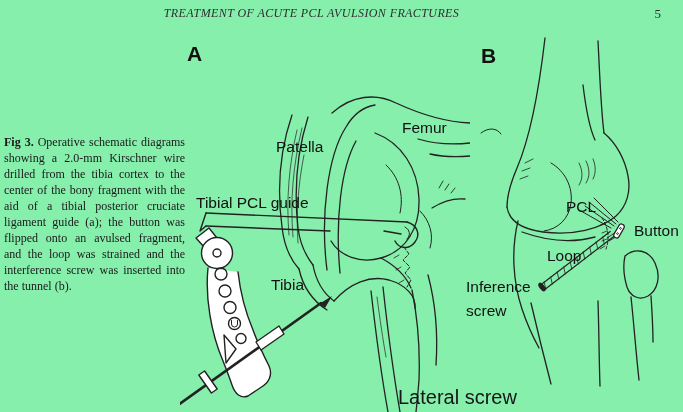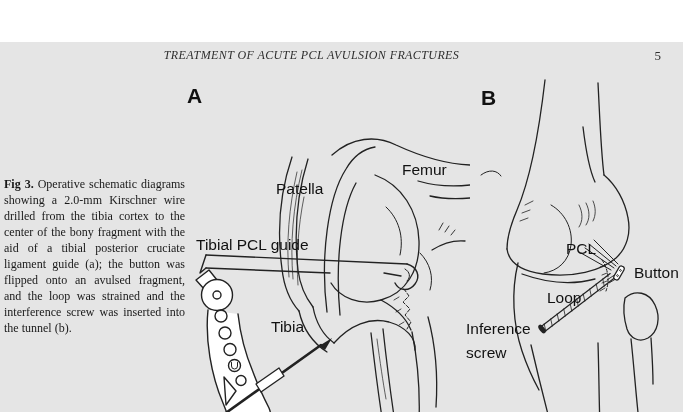--- a/index.html
+++ b/index.html
@@ -1,18 +1,18 @@
 <!DOCTYPE html>
 <html><head>
 <meta charset="utf-8">
 <style>
   html,body{margin:0;padding:0;}
   body{width:683px;height:412px;background:#ffffff;position:relative;overflow:hidden;
        font-family:"Liberation Serif", serif;color:#1e1e1e;}
-  .page{position:absolute;inset:0;background:#e5e5e5;margin-top:42px;}
+  .page{position:absolute;inset:0;background:#86efac;}
 
   
   .runhead{position:absolute;top:6px;left:0;width:683px;height:18px;}
   .runhead-title{position:absolute;left:0;right:60px;text-align:center;
       font-style:italic;font-size:12px;letter-spacing:0.4px;color:#2e2e2e;}
   .runhead-page{position:absolute;right:22px;top:0;font-size:13px;color:#2e2e2e;}
 
   
   .caption{position:absolute;left:4px;top:134px;width:181px;
       font-size:12px;line-height:16px;text-align:justify;color:#191919;}

